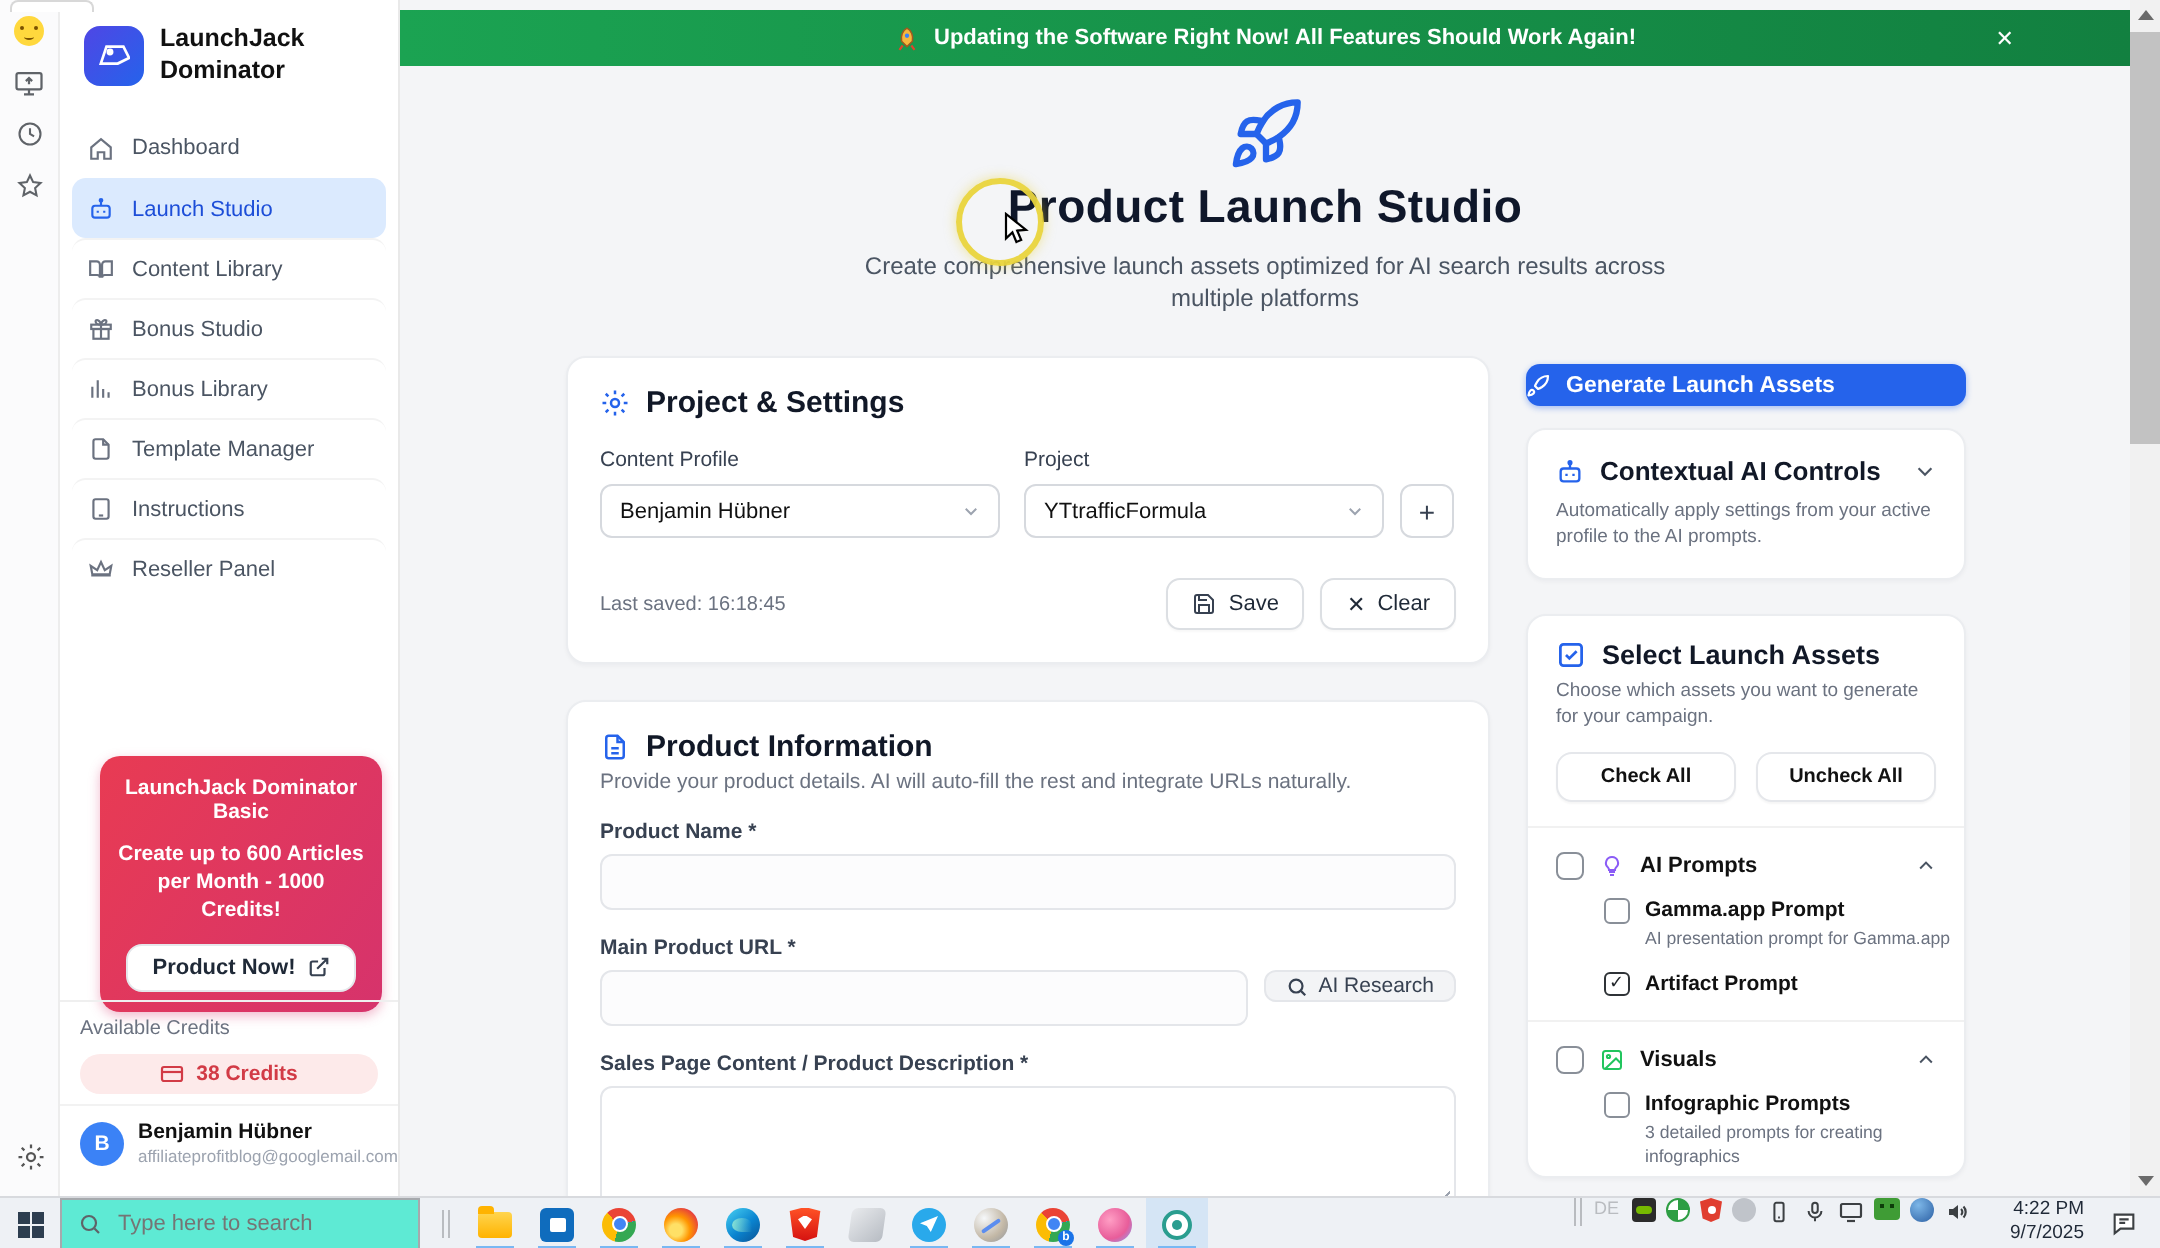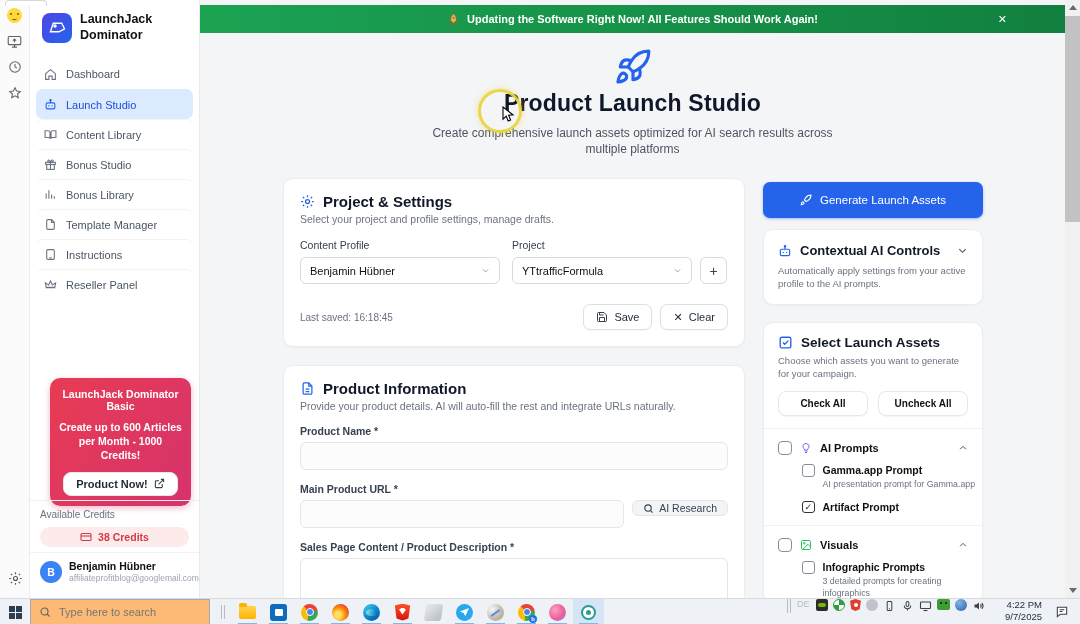--- a/index.html
+++ b/index.html
@@ -73,21 +73,21 @@
   .product-card { margin-top:18px; padding:14px 16px; height:300px; overflow:hidden; }
   .f-label { font-size:10.5px; color:#374151; margin:13px 0 5px; font-weight:bold; }
   .t-input { height:28px; border:1px solid #e4e6ea; border-radius:6px; background:#fcfcfd; width:100%; }
   .url-row { display:flex; gap:8px; }
   .url-row .t-input { flex:1; }
   .ai-btn { display:flex; align-items:center; gap:5px; height:16px; padding:0 10px; background:#f3f4f6; border:1px solid #e4e6ea; border-radius:6px; font-size:10.5px; color:#374151; white-space:nowrap; }
   .t-area { height:62px; border:1px solid #e4e6ea; border-radius:6px; background:#fff; width:100%; position:relative; }
   .t-area:after { content:""; position:absolute; right:2px; bottom:2px; width:9px; height:9px; background:repeating-linear-gradient(135deg,transparent 0 2px,#9ca3af 2px 3px); clip-path:polygon(100% 0,100% 100%,0 100%); }
 
   .col-right { position:absolute; left:563px; top:182px; width:220px; }
-  .gen-btn { width:220px; height:36px; background:#2563eb; border-radius:7px; color:#fff; font-size:11.5px; font-weight:normal; display:flex; align-items:center; justify-content:center; gap:8px; box-shadow:0 1px 3px rgba(37,99,235,.4); }
+  .gen-btn { width:220px; height:21px; background:#2563eb; border-radius:7px; color:#fff; font-size:11.5px; font-weight:bold; display:flex; align-items:center; justify-content:flex-start; gap:8px; box-shadow:0 1px 3px rgba(37,99,235,.4); }
   .ctx-card { margin-top:11px; padding:13px 14px; }
   .ctx-title { font-size:13px; font-weight:bold; }
   .ctx-sub { font-size:9.5px; color:#6b7280; margin-top:6px; line-height:1.4; }
   .head-chev { margin-left:auto; color:#4b5563; }
 
   .assets-card { margin-top:17px; padding:12px 14px; height:282px; overflow:hidden; }
   .assets-title { font-size:13.5px; font-weight:bold; }
   .assets-sub { font-size:9.5px; color:#6b7280; margin-top:4px; line-height:1.4; }
   .check-btn-row { display:flex; gap:10px; margin-top:11px; }
   .check-btn { flex:1; height:25px; background:#fff; border:1px solid #e5e7eb; border-radius:8px; font-size:10px; font-weight:bold; color:#111; display:flex; align-items:center; justify-content:center; box-shadow:0 1px 1px rgba(0,0,0,.04); }
@@ -110,21 +110,21 @@
   .sb-arrow:before { content:""; border-left:4px solid transparent; border-right:4px solid transparent; }
   .sb-up { top:0; } .sb-up:before { border-bottom:5px solid #6b6b6b; }
   .sb-down { bottom:0; } .sb-down:before { border-top:5px solid #6b6b6b; }
   .sb-thumb { position:absolute; left:0; top:16px; width:15px; height:206px; background:#c2c2c2; }
 
   
   .taskbar { position:absolute; left:0; top:598px; width:1080px; height:26px; background:#eef1f5; border-top:1px solid #d8dade; z-index:9; }
   .tb-start { position:absolute; left:0; top:0; width:30px; height:26px; display:flex; align-items:center; justify-content:center; }
   .win-logo { width:13px; height:13px; display:grid; grid-template-columns:6px 6px; grid-gap:1px; }
   .win-logo i { background:#2d3e50; display:block; height:6px; }
-  .tb-search { position:absolute; left:30px; top:0; width:180px; height:26px; background:#fdba74; border:1px solid #a6a9ad; display:flex; align-items:center; gap:8px; padding:0 8px; }
+  .tb-search { position:absolute; left:30px; top:0; width:180px; height:26px; background:#5eead4; border:1px solid #a6a9ad; display:flex; align-items:center; gap:8px; padding:0 8px; }
   .tb-search input { border:none; outline:none; font-size:11px; color:#202124; width:130px; font-family:inherit; background:transparent; }
   .tb-divider { position:absolute; top:6px; width:1px; height:14px; background:#b9bcc0; box-shadow:3px 0 0 #b9bcc0; }
   .apps { position:absolute; left:232px; top:0; height:26px; display:flex; }
   .app-cell { width:31px; height:26px; display:flex; align-items:center; justify-content:center; position:relative; }
   .app-cell.active-win { background:#d5e5f5; }
   .underline { position:absolute; bottom:0; left:6px; right:6px; height:2px; background:#79b8f3; }
   .ic16 { width:17px; height:17px; border-radius:3px; position:relative; }
   .ic-folder { width:17px; height:13px; background:linear-gradient(180deg,#ffd54f,#ffb300); border-radius:2px; position:relative; }
   .ic-folder:before { content:""; position:absolute; top:-3px; left:0; width:8px; height:4px; background:#ffb300; border-radius:2px 2px 0 0; }
   .ic-store { background:#0f6cbd; display:flex; align-items:center; justify-content:center; }
@@ -349,21 +349,20 @@
       <div class="card project-card">
         <div class="card-head">
           <span class="blue-ic">
               <svg width="15" height="15" viewBox="0 0 24 24" fill="none" stroke="currentColor" stroke-width="2">
                 <circle cx="12" cy="12" r="3.2"></circle>
                 <path d="M12 2v3M12 19v3M2 12h3M19 12h3M4.6 4.6l2.1 2.1M17.3 17.3l2.1 2.1M19.4 4.6l-2.1 2.1M6.7 17.3l-2.1 2.1"></path>
               </svg>
             </span>
           <span class="card-title">Project &amp; Settings</span>
         </div>
-        <div class="card-sub">Select your project and profile settings, manage drafts.</div>
 
         <div class="fields-row">
           <div style="width:212px;">
             <div class="field-label">Content Profile</div>
             <div class="select" style="width:200px;">
               <span>Benjamin Hübner</span>
               <span class="chev">
                   <svg width="9" height="9" viewBox="0 0 24 24" fill="none" stroke="currentColor" stroke-width="2.6">
                     <path d="M5 9l7 7 7-7"></path>
                   </svg>

